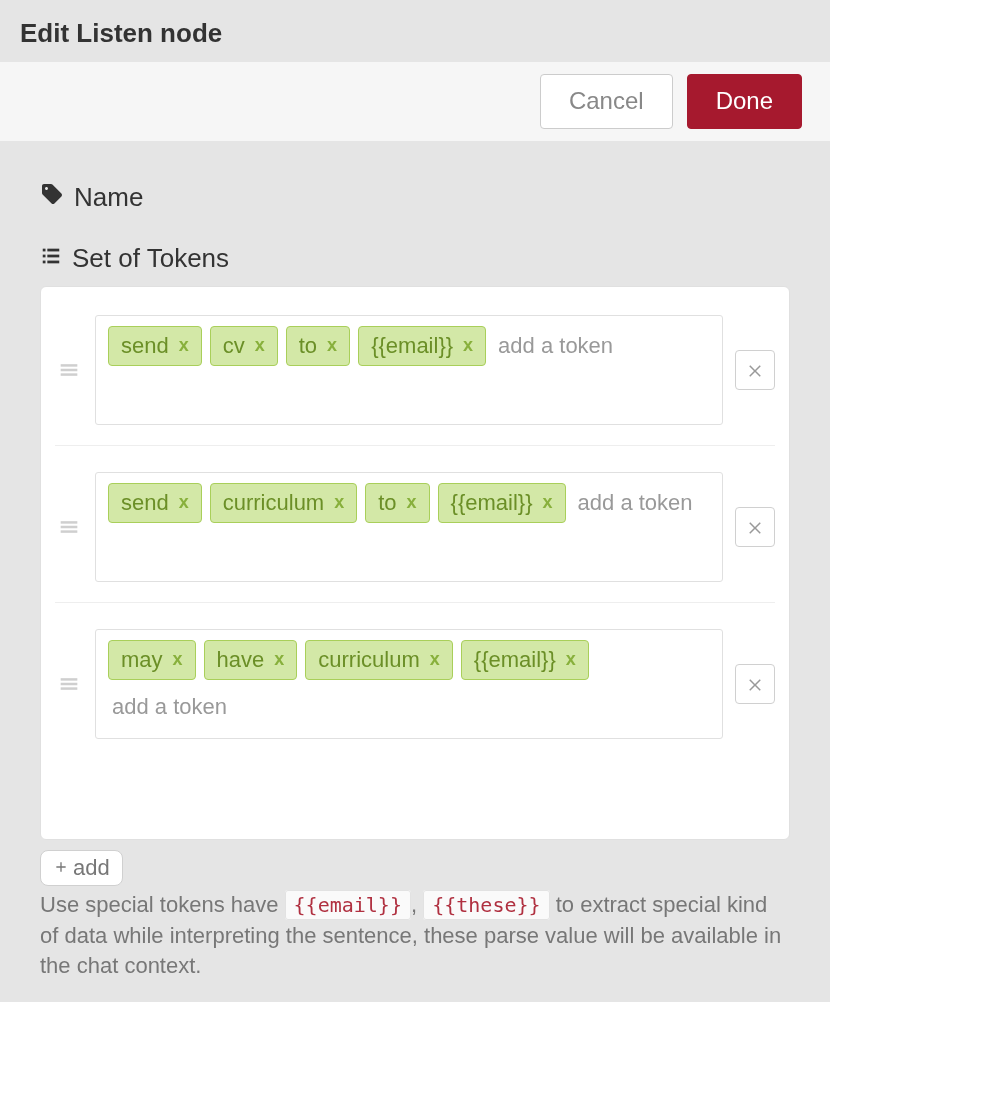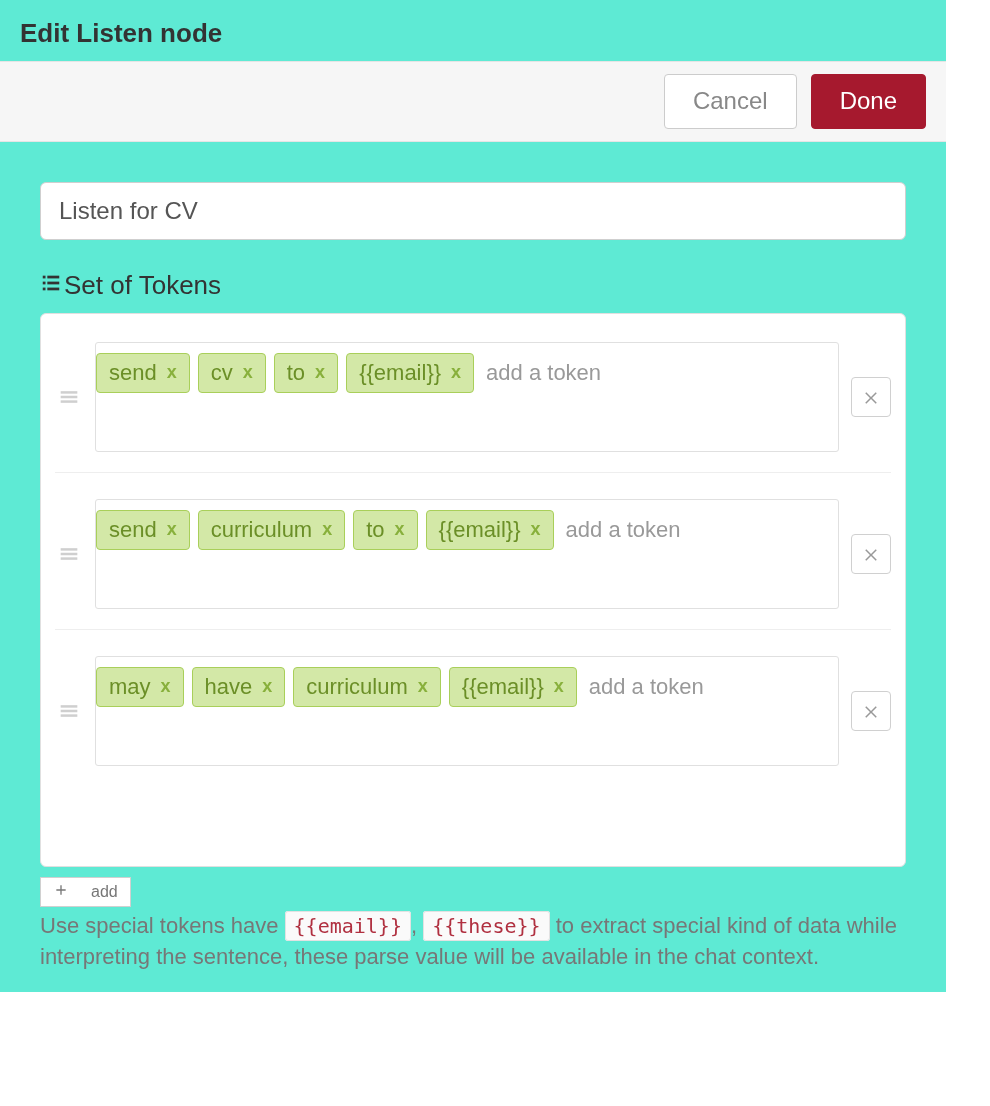--- a/index.html
+++ b/index.html
@@ -4,36 +4,36 @@
 <style>
   * { box-sizing: border-box; }
   html, body {
     margin: 0; padding: 0;
     font-family: "Helvetica Neue", Helvetica, Arial, sans-serif;
     font-size: 16px;
     color: #333;
     background: #fff;
   }
   .dialog {
-    width: 946px;
-    background: #5eead4;
+    width: 830px;
+    background: #e5e5e5;
   }
   .dialog-header {
     padding: 18px 20px 12px 20px;
     border-bottom: 1px solid #e5e5e5;
   }
   .dialog-title {
     font-size: 26px;
     font-weight: 600;
     color: #333;
   }
   .dialog-actions {
     background: #f6f6f6;
     border-bottom: 1px solid #e5e5e5;
-    padding: 12px 20px;
+    padding: 12px 28px;
     display: flex;
     justify-content: flex-end;
     gap: 14px;
   }
   .btn {
     font-size: 24px;
     padding: 12px 28px;
     border-radius: 4px;
     cursor: pointer;
     line-height: 1.2;
@@ -72,21 +72,21 @@
     padding: 14px 18px;
     border: 1px solid #cfcfcf;
     border-radius: 6px;
     color: #555;
     background: #fff;
     outline: none;
   }
   .section-label {
     display: flex;
     align-items: center;
-    gap: 2px;
+    gap: 10px;
     font-size: 26px;
     color: #333;
     margin-bottom: 12px;
   }
   .tokens-panel {
     border: 1px solid #e0e0e0;
     border-radius: 6px;
     padding: 20px 14px 80px 14px;
     background: #fff;
   }
@@ -106,21 +106,21 @@
     justify-content: center;
     cursor: grab;
     flex-shrink: 0;
   }
   .drag-handle svg { display:block; }
   .token-box {
     flex: 1;
     min-height: 110px;
     border: 1px solid #e0e0e0;
     border-radius: 3px;
-    padding: 10px 0;
+    padding: 10px 12px;
     display: flex;
     flex-wrap: wrap;
     align-items: flex-start;
     align-content: flex-start;
     gap: 8px;
     background: #fff;
   }
   .tag {
     display: inline-flex;
     align-items: center;
@@ -156,26 +156,26 @@
     align-items: center;
     justify-content: center;
     cursor: pointer;
     flex-shrink: 0;
     align-self: center;
   }
   .row-delete svg { display:block; }
   .add-row-btn {
     display: inline-flex;
     align-items: center;
-    gap: 22px;
+    gap: 4px;
     border: 1px solid #d0d0d0;
-    border-radius: 0;
+    border-radius: 8px;
     background: #fff;
     color: #777;
-    font-size: 16px;
+    font-size: 22px;
     padding: 4px 12px;
     margin-top: 10px;
     cursor: pointer;
   }
   .help-text {
     font-size: 22px;
     color: #777;
     line-height: 1.4;
     margin-top: 4px;
   }
@@ -199,21 +199,28 @@
   </div>
 
   <div class="dialog-actions">
     <button class="btn btn-cancel">Cancel</button>
     <button class="btn btn-done">Done</button>
   </div>
 
   <div class="dialog-body">
 
     <div class="field-row">
-      <input type="text" class="text-input" value="Listen for CV" style="">
+      <div class="field-label">
+        <span>
+          <svg width="24" height="24" viewBox="0 0 24 24" fill="#333">
+              <path d="M21.41 11.58l-9-9C12.05 2.22 11.55 2 11 2H4c-1.1 0-2 .9-2 2v7c0 .55.22 1.05.59 1.42l9 9c.78.78 2.05.78 2.83 0l7-7c.78-.78.78-2.05-.01-2.84zM6.5 8C5.67 8 5 7.33 5 6.5S5.67 5 6.5 5 8 5.67 8 6.5 7.33 8 6.5 8z"></path>
+            </svg>
+        </span>
+        <span>Name</span>
+      </div>
     </div>
 
     <div class="section-label">
       <span>
         <svg width="22" height="22" viewBox="0 0 24 24" fill="#333">
             <rect x="3" y="4" width="3" height="3"></rect>
             <rect x="8" y="4" width="13" height="3"></rect>
             <rect x="3" y="10.5" width="3" height="3"></rect>
             <rect x="8" y="10.5" width="13" height="3"></rect>
             <rect x="3" y="17" width="3" height="3"></rect>

